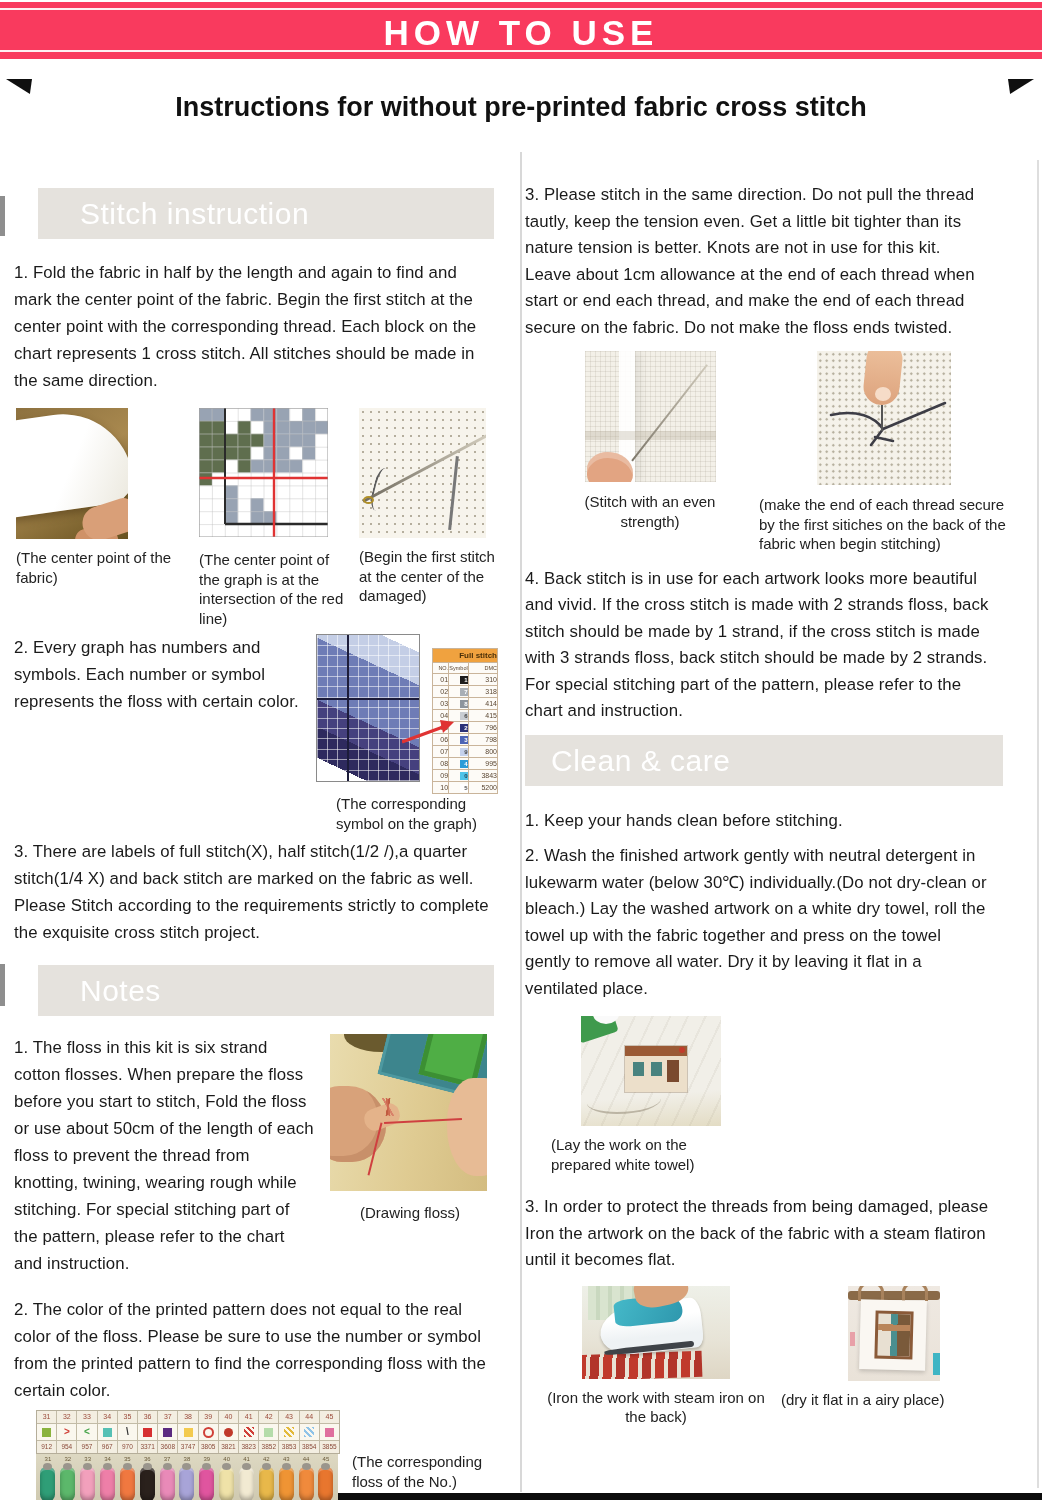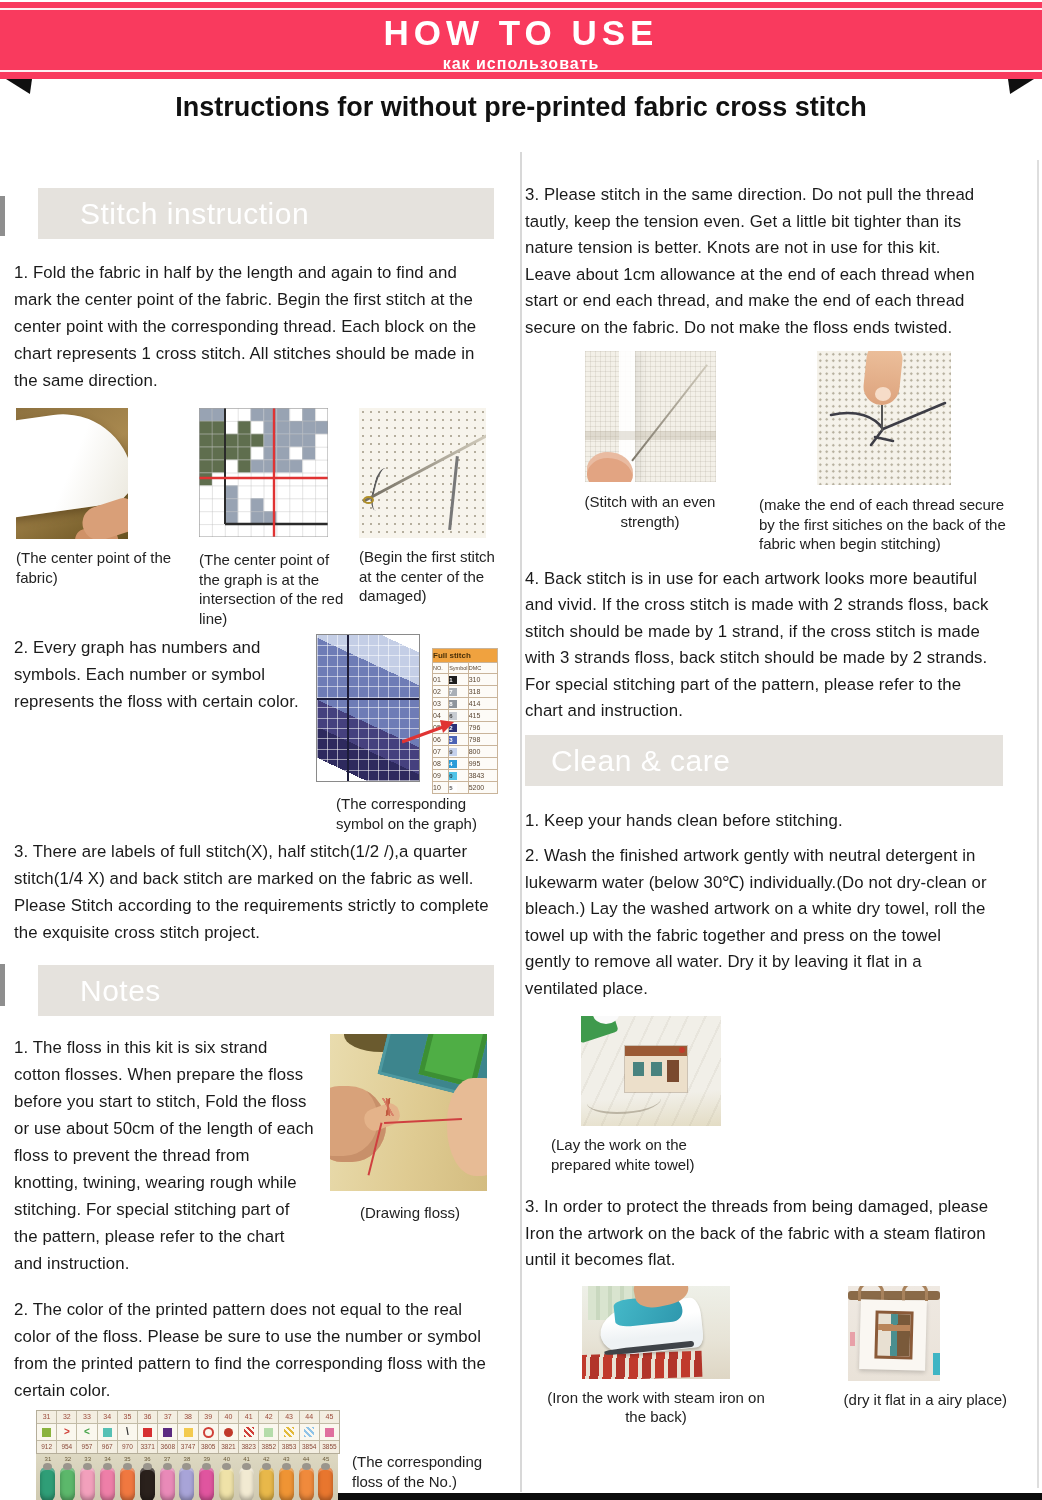--- a/index.html
+++ b/index.html
@@ -1,20 +1,20 @@
 <!DOCTYPE html>
 <html><head>
 <meta charset="utf-8">
 <style>
   html,body{margin:0;padding:0;background:#888;}
   .page{position:relative;width:1042px;height:1500px;background:#ffffff;
         font-family:"Liberation Sans",sans-serif;color:#161616;overflow:hidden;margin:0 auto;}
 
   
-  .ribbon{position:absolute;left:0;top:2px;right:0;height:77px;background:#f93a5e;text-decoration:underline;}
+  .ribbon{position:absolute;left:0;top:2px;right:0;height:57px;background:#f93a5e;text-decoration:underline;}
   .ribbon::before{content:"";position:absolute;left:0;right:0;top:6px;height:2px;background:rgba(255,255,255,.92);}
   .ribbon::after{content:"";position:absolute;left:0;right:0;bottom:7px;height:2px;background:rgba(255,255,255,.92);}
   .ribbon-fold{position:absolute;top:79px;width:26px;height:15px;background:#0f0f0f;}
   .fold-left{left:6px;clip-path:polygon(0 0,100% 0,92% 100%);}
   .fold-right{right:8px;clip-path:polygon(0 0,100% 0,8% 100%);}
   .banner-title{position:absolute;top:11px;width:100%;text-align:center;font-size:35px;font-weight:800;
                 letter-spacing:5px;color:#fff;}
   .banner-sub{position:absolute;top:53px;width:100%;text-align:center;font-size:16px;font-weight:700;
               letter-spacing:1px;color:#fff;}
   .main-title{position:absolute;top:92px;width:100%;text-align:center;font-size:27px;font-weight:700;color:#111;}
@@ -66,21 +66,21 @@
   .graphgroup{position:relative;width:182px;height:196px;margin-left:4px;flex:none;}
   .f4{position:absolute;left:0;top:0;width:102px;height:146px;border:1px solid #8a8a8a;
       background:linear-gradient(205deg,#ffffff 0 9%,#c4cee6 9% 26%,#6e7cb6 26% 58%,#45407e 58% 72%,#2e2a5e 72% 88%,#ffffff 88%);}
   .f4::before{content:"";position:absolute;inset:0;
       background:repeating-linear-gradient(0deg,rgba(255,255,255,.55) 0 1px,transparent 1px 10.4px),
                  repeating-linear-gradient(90deg,rgba(255,255,255,.55) 0 1px,transparent 1px 10.2px);}
   .f4-vline{position:absolute;left:30px;top:0;bottom:0;width:2px;background:#1c1c3a;}
   .f4-hline{position:absolute;top:63px;left:0;right:0;height:2px;background:#1c1c3a;}
   .fs-wrap{position:absolute;right:0;top:14px;}
   .fs-table{border-collapse:collapse;background:#fdfbf7;font-size:7px;color:#5a4632;}
-  .fs-table th,.fs-table td{border:1px solid #c9b49a;text-align:left;padding:0;}
+  .fs-table th,.fs-table td{border:1px solid #c9b49a;text-align:right;padding:0;}
   .fs-title{background:#f0a23f;color:#4a3008;font-size:8px;font-weight:700;height:13px;width:64px;}
   .fs-h{font-size:5.5px;height:10px;font-weight:400;overflow:hidden;}
   .fs-table td{height:11px;}
   .fs-no{width:15px;}.fs-symcell{width:18px;}.fs-dmc{width:28px;}
   .fs-sym{display:inline-block;width:8px;height:8px;font-size:6px;line-height:8px;font-weight:700;}
   .g-arrow{position:absolute;left:86px;top:84px;}
   .g-caption{position:absolute;left:20px;top:160px;width:156px;}
 
   
   .f6{width:157px;height:157px;position:relative;overflow:hidden;
@@ -671,17 +671,17 @@
         <div class="ff" style="margin:0 auto">
           <div class="ff-rod"></div>
           <div class="ff-curl" style="left:10px"></div>
           <div class="ff-curl" style="right:12px"></div>
           <div class="ff-cloth">
             <div class="ff-pat"></div>
           </div>
           <div class="ff-blue"></div>
           <div class="ff-pink"></div>
         </div>
-        <figcaption class="fig-caption" style="margin-top:9px;text-align:right">(dry it flat in a airy place)</figcaption>
+        <figcaption class="fig-caption" style="margin-top:9px;text-align:left">(dry it flat in a airy place)</figcaption>
       </figure>
     </div>
   </div>
 </div>
 
 </body></html>

